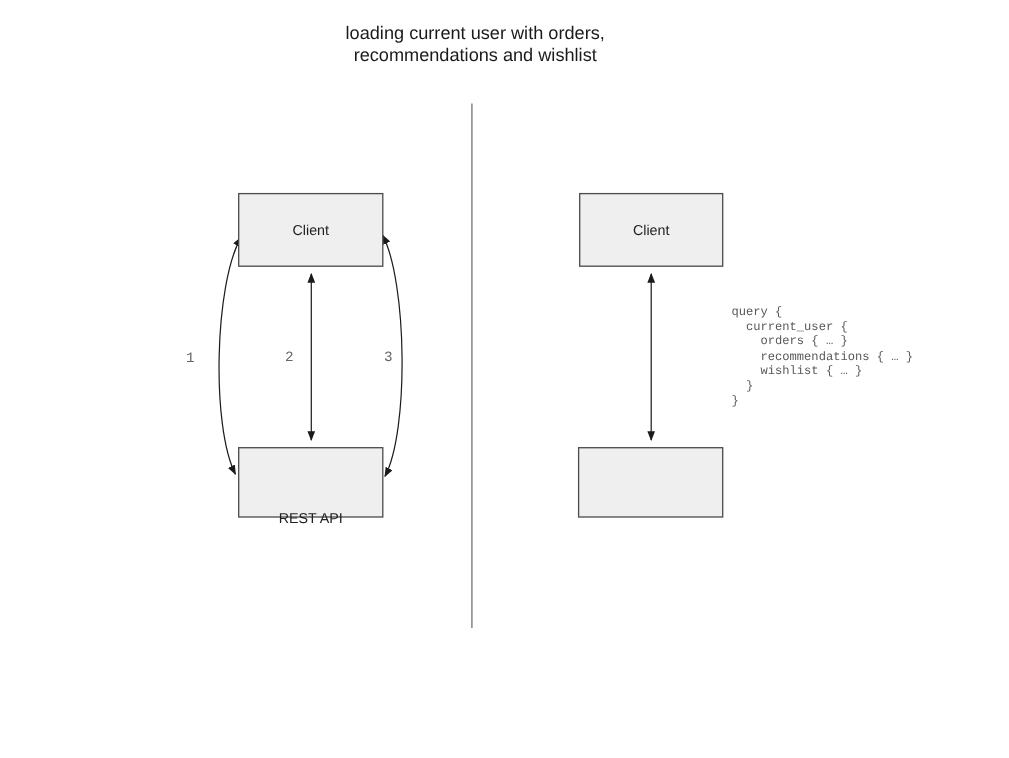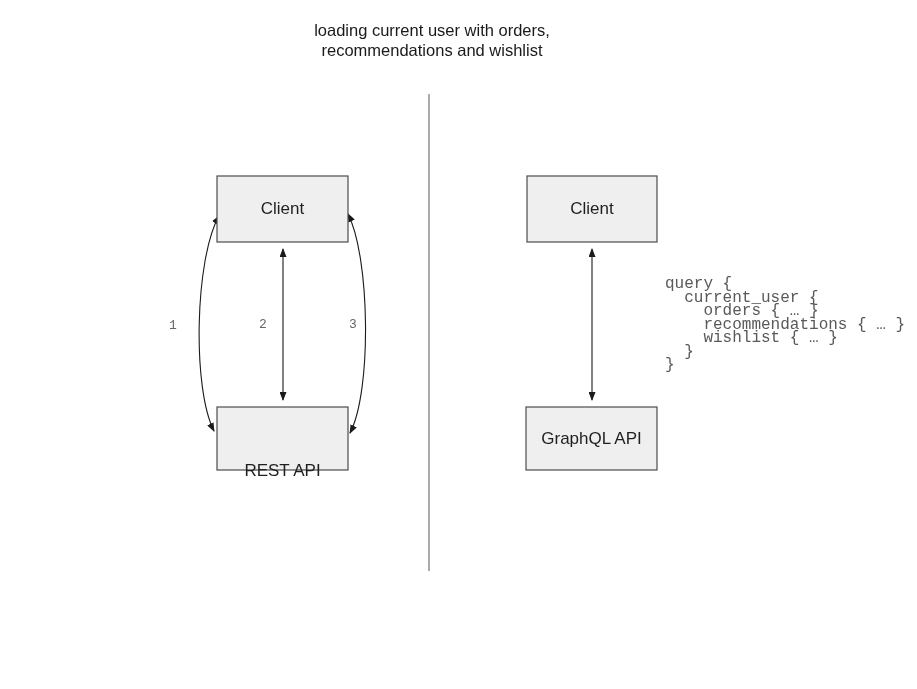--- a/index.html
+++ b/index.html
@@ -16,32 +16,32 @@
     position:absolute; left:182px; top:21px; width:500px;
     text-align:center; font-size:16.5px; line-height:19.5px;
     color:var(--title-text); white-space:pre-line;
   }
   .node{ fill:var(--box-fill); stroke:var(--box-border); stroke-width:1.2; }
   .arrow{ fill:none; stroke:var(--arrow); stroke-width:1.1; }
   .ah{ fill:var(--arrow); }
   .divider{ stroke:var(--divider); stroke-width:1.3; }
   .node-label{
     position:absolute; display:flex; align-items:center; justify-content:center;
-    font-size:17px; color:#1f1f1f; pointer-events:none;border-radius:32px;
+    font-size:13px; color:#1f1f1f; pointer-events:none;border-radius:32px;
   }
   .lbl-client-left{ left:217px; top:176px; width:131px; height:66px; }
   .lbl-rest-api  { left:217px; top:407px; width:131px; height:63px;margin-top:32px; }
   .lbl-client-right{ left:527px; top:176px; width:130px; height:66px; }
   .lbl-graphql-api { left:526px; top:407px; width:131px; height:63px; }
   .code{
     position:absolute; margin:0; font-family:"Liberation Mono", monospace;
     color:var(--code-text); white-space:pre;
   }
   .endpoints{ left:8px; top:179px; font-size:11px; line-height:13.5px; }
-  .query{ left:665px; top:278px; font-size:16px; line-height:13.5px; }
+  .query{ left:665px; top:278px; font-size:11px; line-height:13.5px; }
   .num{
     position:absolute; width:14px; text-align:center;
     font-family:"Liberation Mono", monospace; font-size:13px; line-height:16px;
     color:var(--number-text);
   }
   .num-1{ left:166px; top:318px; }
   .num-2{ left:256px; top:317px; }
   .num-3{ left:346px; top:317px; }
 </style>
 </head>
@@ -72,21 +72,20 @@
 
     <rect class="node" x="217" y="176" width="131" height="66"></rect>
     <rect class="node" x="217" y="407" width="131" height="63"></rect>
     <rect class="node" x="527" y="176" width="130" height="66"></rect>
     <rect class="node" x="526" y="407" width="131" height="63"></rect>
   </svg>
 
   <div class="node-label lbl-client-left">Client</div>
   <div class="node-label lbl-rest-api">REST API</div>
   <div class="node-label lbl-client-right">Client</div>
-  <div class="node-label lbl-graphql-api">GraphQL API</div>
 
 
   <div class="num num-1">1</div>
   <div class="num num-2">2</div>
   <div class="num num-3">3</div>
 
   <pre class="code query">query {
   current_user {
     orders { … }
     recommendations { … }

